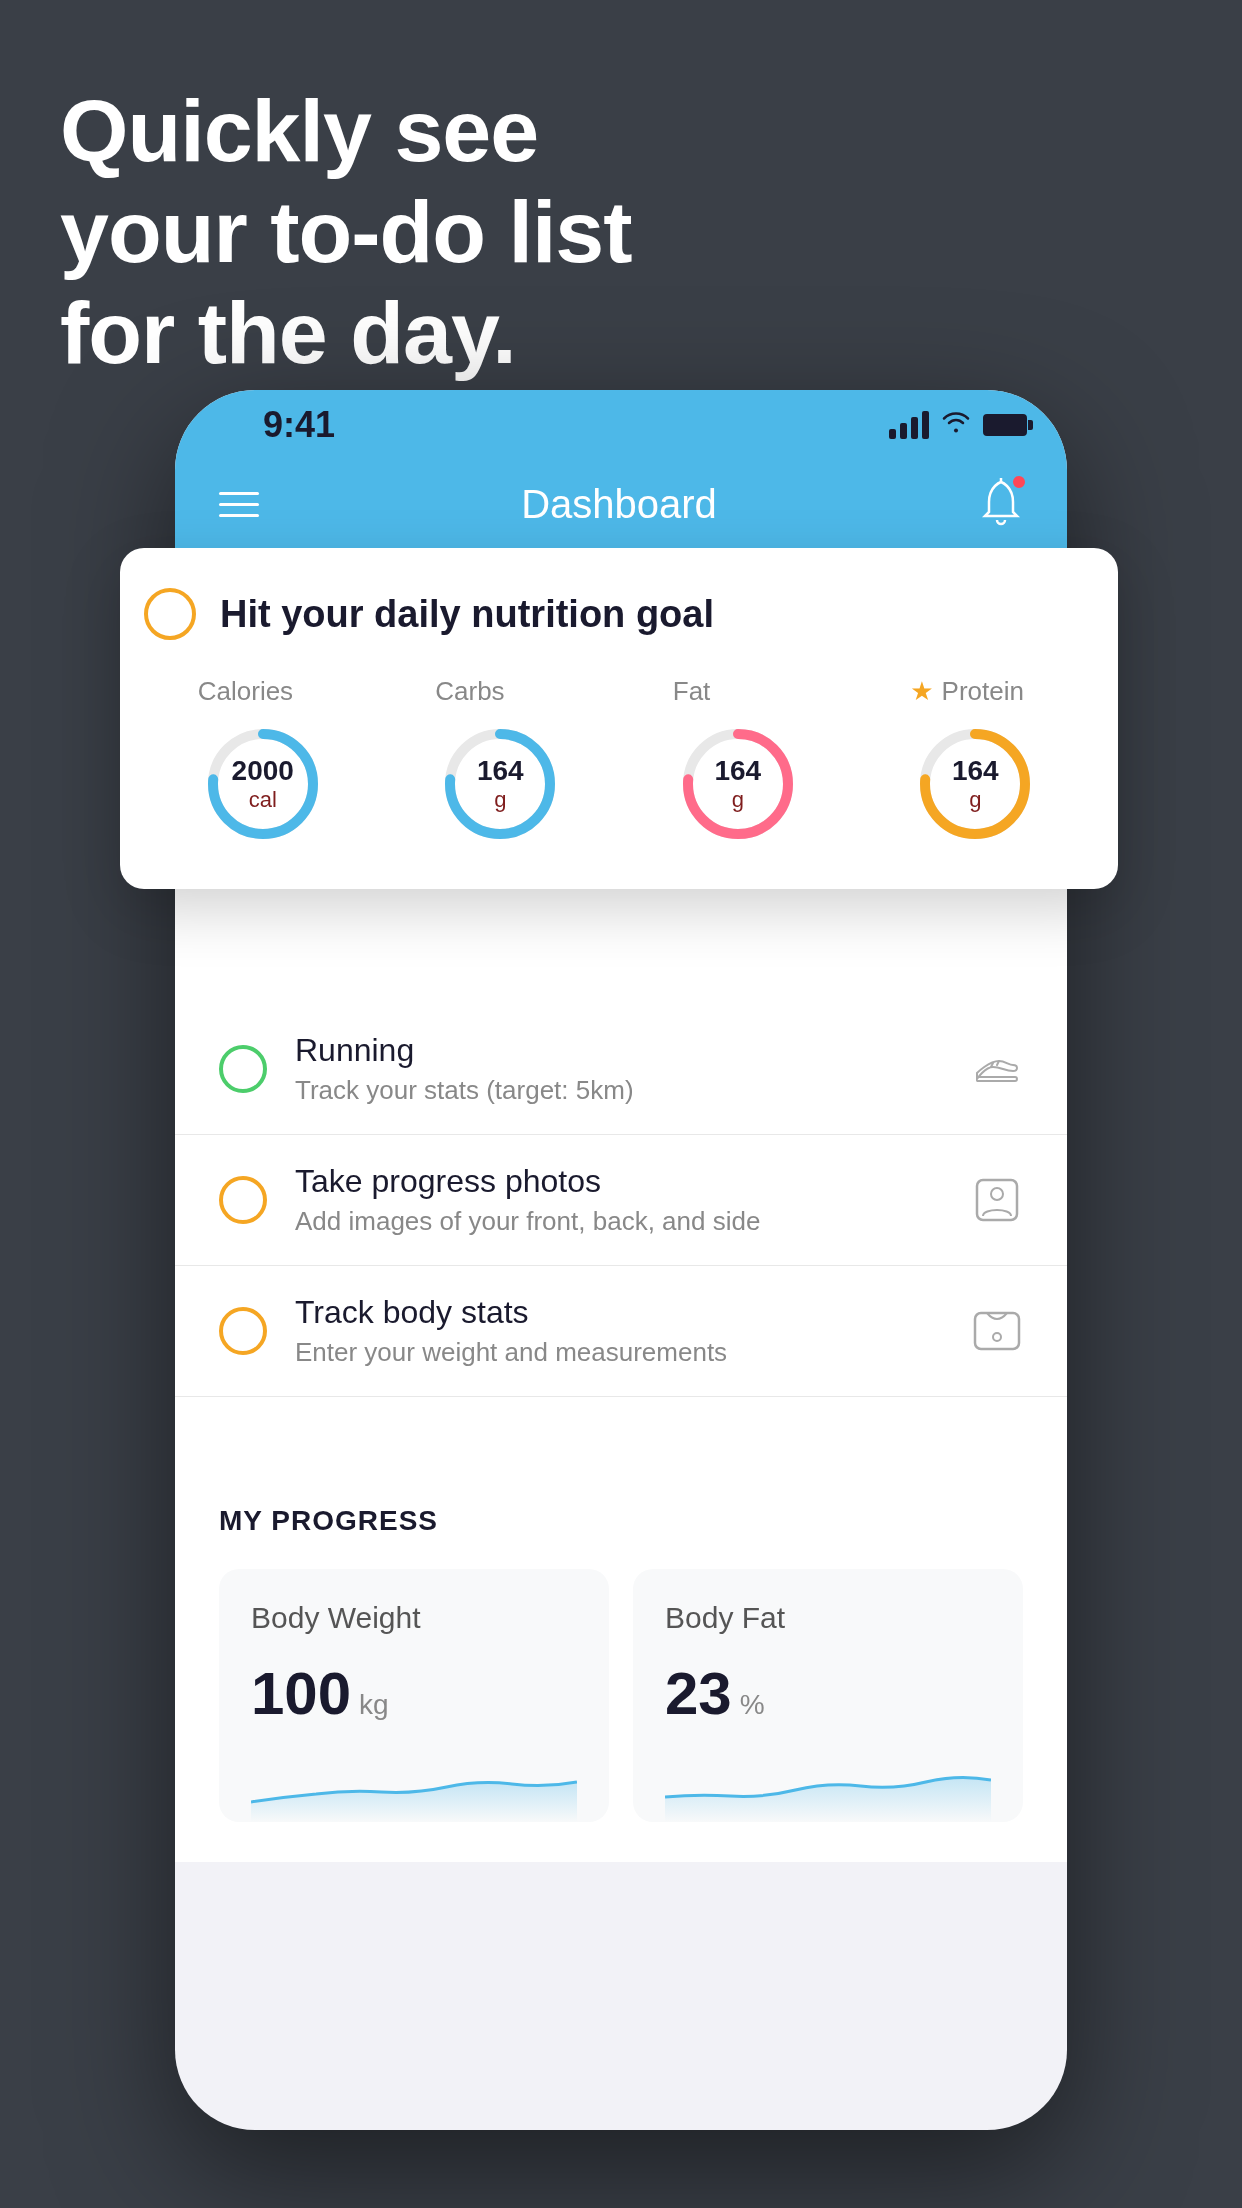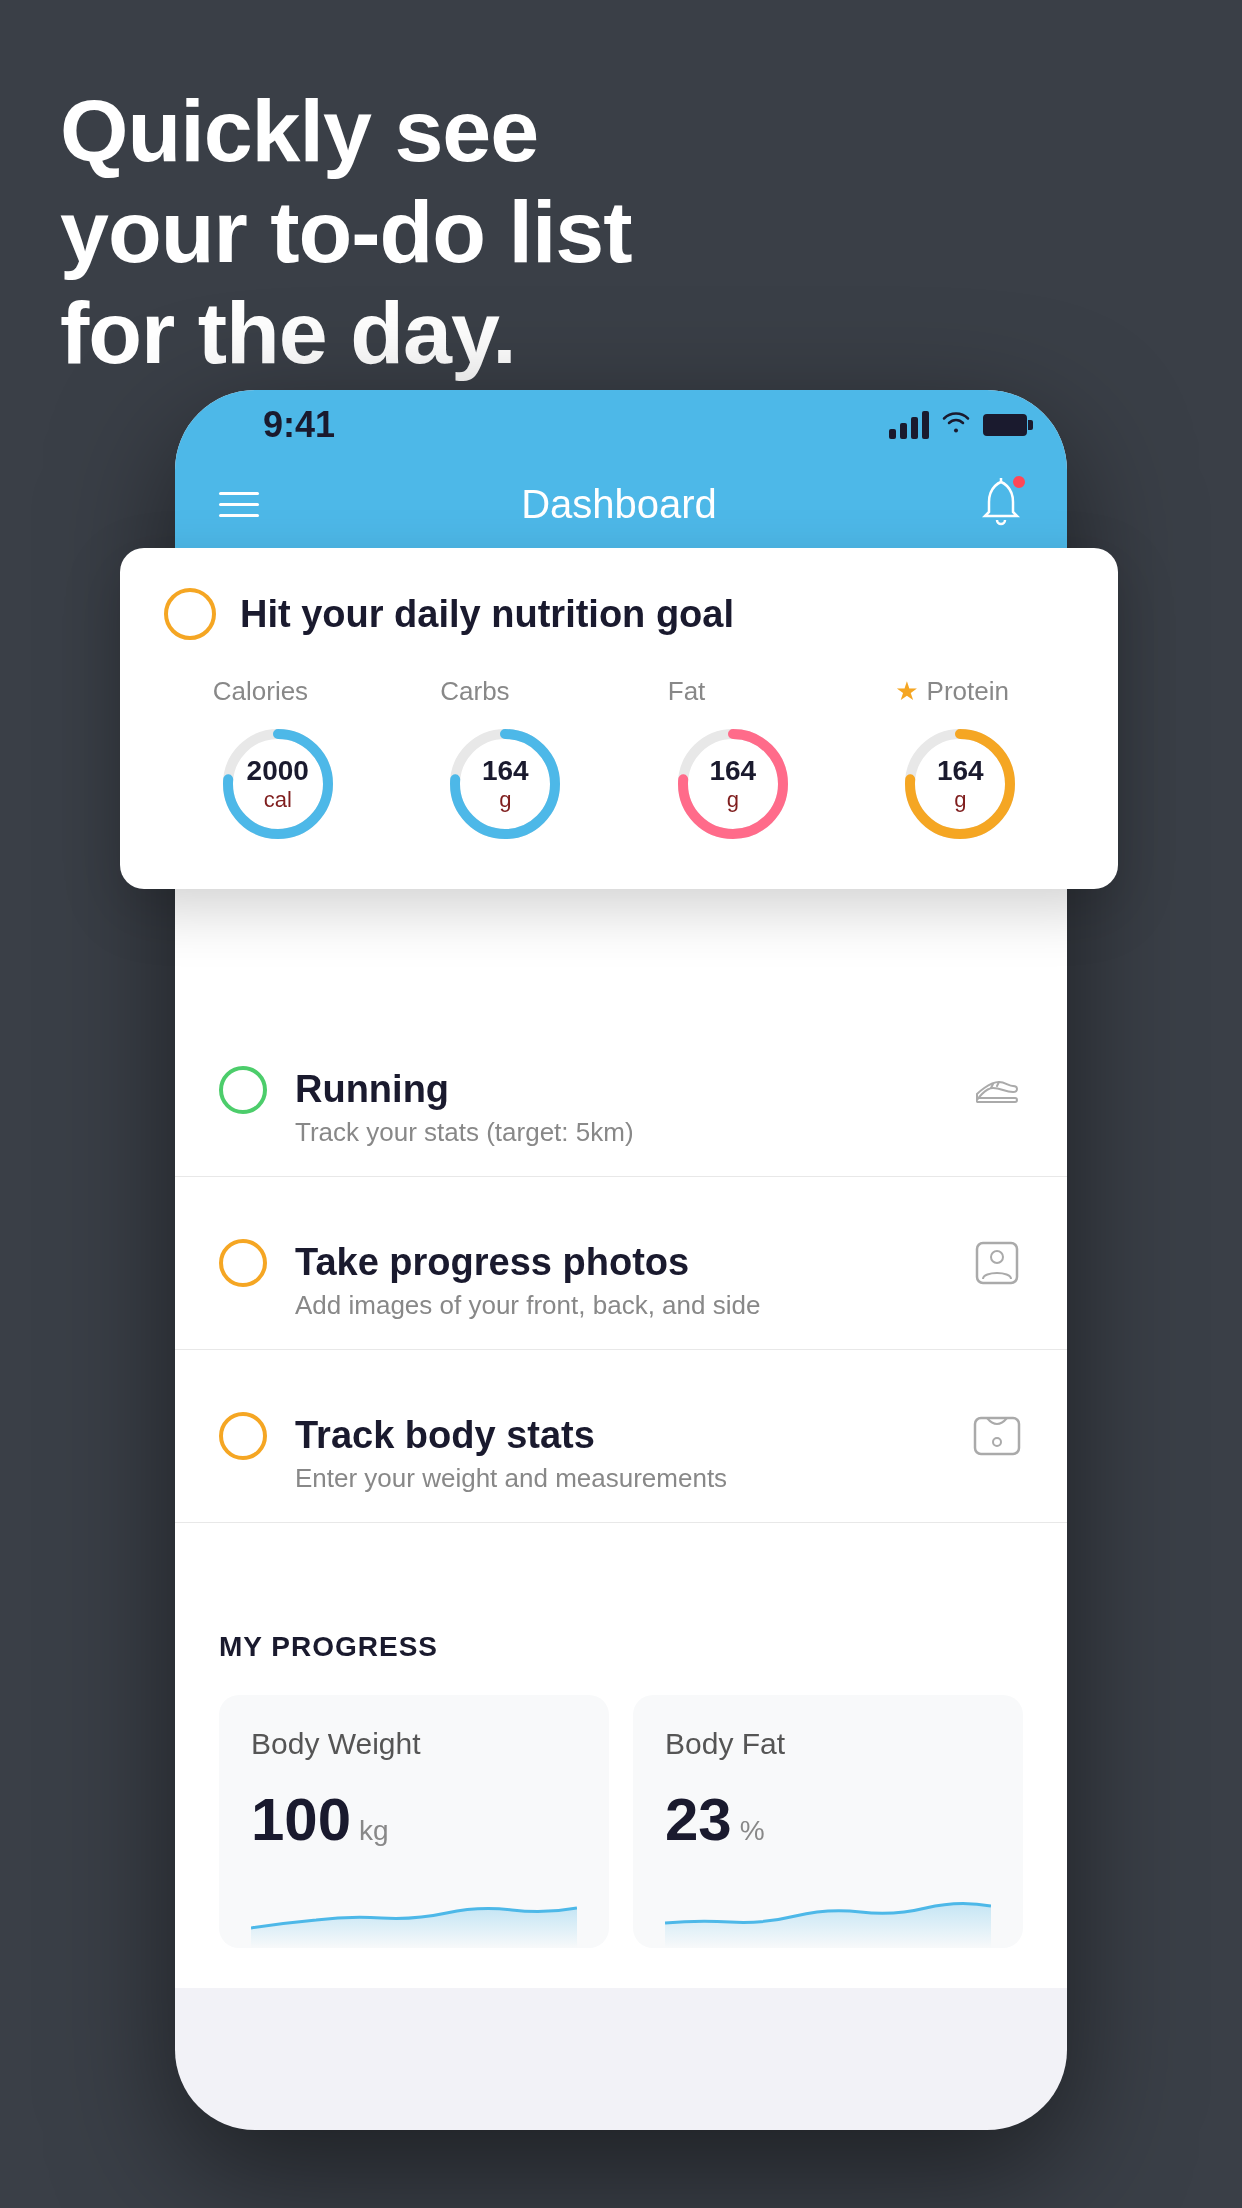--- a/index.html
+++ b/index.html
@@ -162,21 +162,21 @@
     }
 
     
     .nutrition-card {
       position: absolute;
       top: 548px;
       left: 120px;
       width: 998px;
       background: white;
       border-radius: 24px;
-      padding: 40px 44px;
+      padding: 40px 24px;
       box-shadow: 0 20px 60px rgba(0,0,0,0.18);
       z-index: 10;
     }
 
     .nutrition-header {
       display: flex;
       align-items: center;
       gap: 24px;
       margin-bottom: 36px;
     }
@@ -320,25 +320,24 @@
       border: 4px solid #f5a623;
       background: transparent;
       flex-shrink: 0;
     }
 
     .todo-text {
       flex: 1;
     }
 
     .todo-name {
-      font-size: 38px;
-      font-weight: 700;
+      font-size: 32px;
+      font-weight: 400;
       color: #1a1a2e;
       margin-bottom: 6px;
-      margin-top: 36px;
     }
 
     .todo-desc {
       font-size: 26px;
       color: #888;
     }
 
     .todo-icon {
       width: 52px;
       height: 52px;

